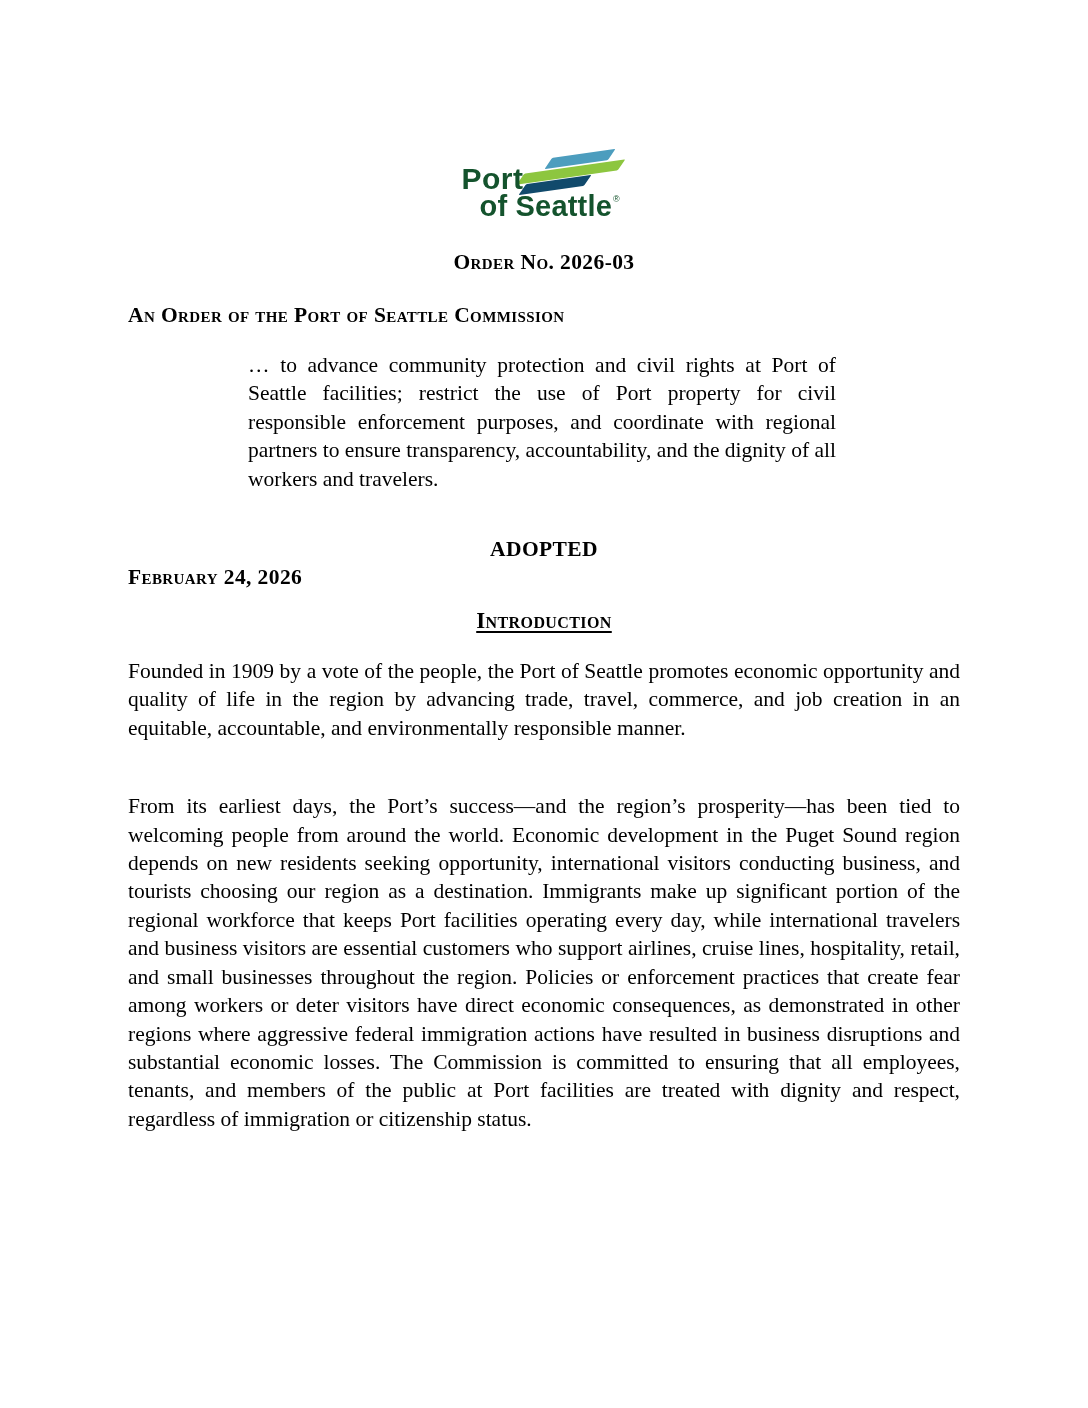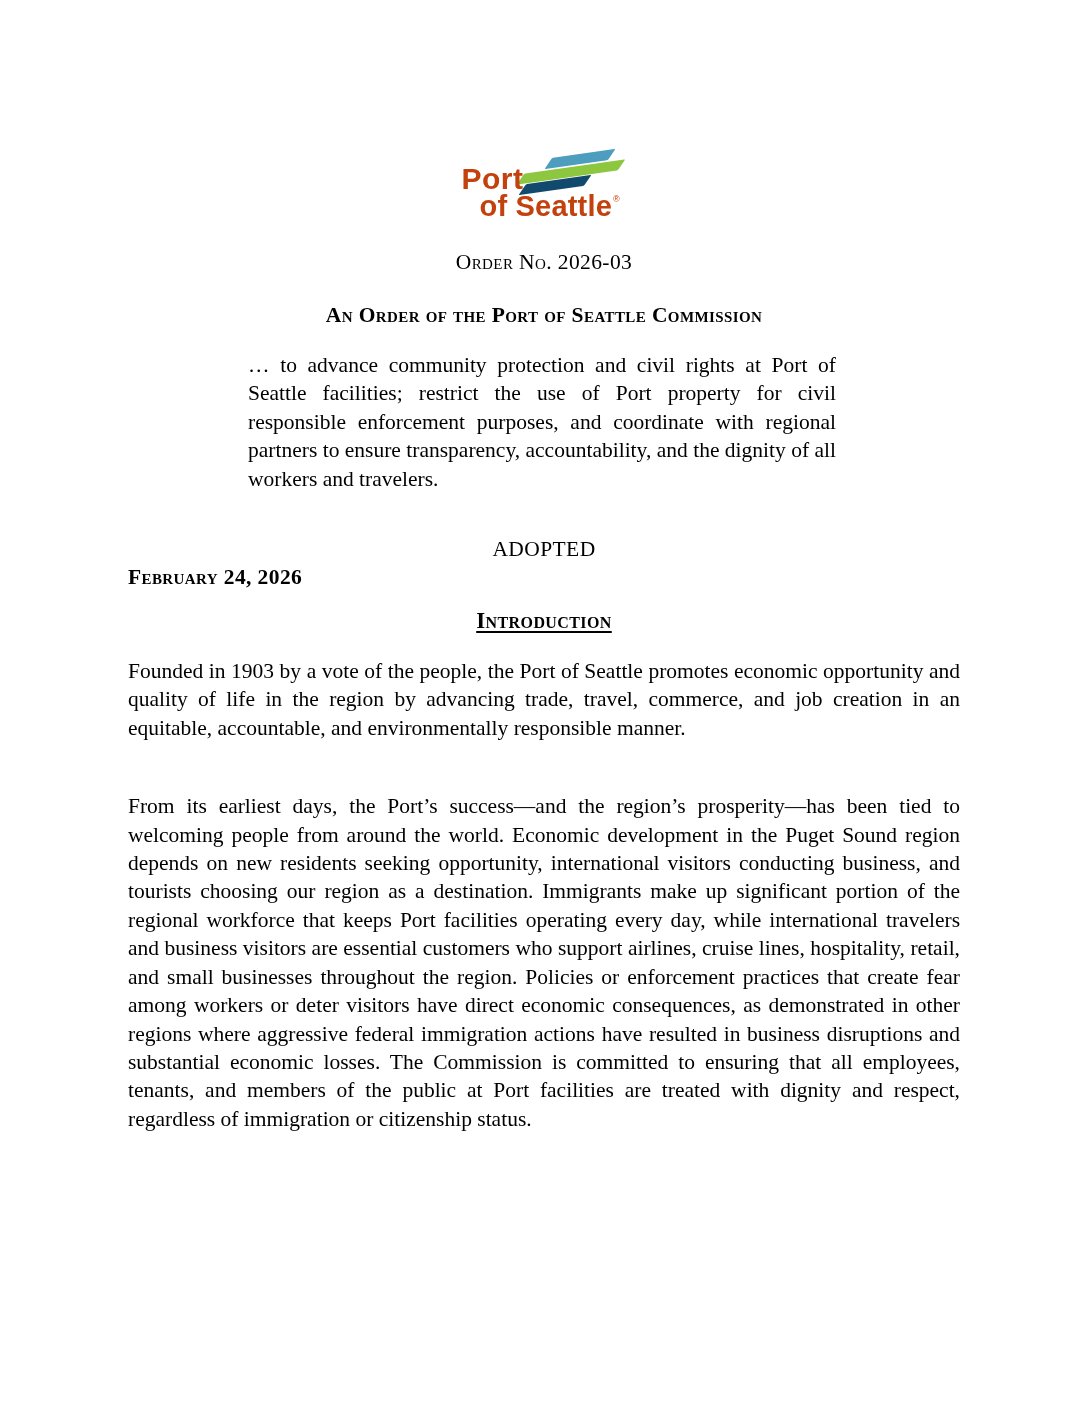--- a/index.html
+++ b/index.html
@@ -17,69 +17,68 @@
     background: #ffffff;
   }
 
   
   .logo-block { margin-top: 150px; display: flex; justify-content: center; }
   .logo {
     position: relative;
     width: 165px; height: 72px;
     font-family: "Liberation Sans", sans-serif;
     font-weight: 600;
-    color: #c2410c;
+    color: #14532d;
   }
   .logo-port   { position: absolute; left: 0;    top: 12px; font-size: 30px; letter-spacing: 0.5px; }
   .logo-seattle{ position: absolute; left: 18px; top: 40px; font-size: 29px; letter-spacing: 0.2px; white-space: nowrap; }
   .logo-reg { font-size: 9px; vertical-align: 14px; margin-left: 1px; font-weight: 400; }
   .stripe { position: absolute; height: 10px; transform: rotate(-8deg) skewX(-42deg); border-radius: 1px; }
   .stripe-top    { left: 86px; top: 4px;  width: 64px;  background: #4C9DBE; }
   .stripe-middle { left: 58px; top: 17px; width: 102px; background: #8DC63F; }
   .stripe-bottom { left: 60px; top: 30px; width: 66px;  background: #114A6C; }
 
   
   .sponsors {
     margin-top: 30px;
     text-align: right;
     font-size: 21.5px;
     line-height: 27px;
   }
   .order-no {
     margin-top: 26px;
     text-align: center;
-    font-weight: normal;
+    font-weight: bold;
     font-variant: small-caps;
     font-size: 21.5px;
     line-height: 28px;
     letter-spacing: 0.4px;
   }
   .order-title {
     margin-top: 25px;
-    text-align: center;
     font-weight: bold;
     font-variant: small-caps;
     font-size: 21.5px;
     line-height: 28px;
     letter-spacing: 0.4px;
   }
 
   
   .purpose {
     margin: 22px 124px 0 120px;
     font-size: 21.5px;
     line-height: 28.4px;
     text-align: justify;
   }
 
   
   .adopted-label {
     margin-top: 42px;
     text-align: center;
-    font-weight: normal;
+    font-weight: bold;
     font-size: 21.5px;
     line-height: 28px;
     letter-spacing: 0.4px;
   }
   .adopted-date {
     text-align: left;
     font-weight: bold;
     font-variant: small-caps;
     font-size: 21.5px;
     line-height: 28px;
@@ -125,16 +124,16 @@
   <div class="order-no">Order No. 2026-03</div>
   <div class="order-title">An Order of the Port of Seattle Commission</div>
 
   <p class="purpose">… to advance community protection and civil rights at Port of Seattle facilities; restrict the use of Port property for civil responsible enforcement purposes, and coordinate with regional partners to ensure transparency, accountability, and the dignity of all workers and travelers.</p>
 
   <div class="adopted-label">ADOPTED</div>
   <div class="adopted-date">February 24, 2026</div>
 
   <div class="section-heading"><span>Introduction</span></div>
 
-  <p class="body-para para-1">Founded in 1903 by a vote of the people, the Port of Seattle promotes economic opportunity and quality of life in the region by advancing trade, travel, commerce, and job creation in an equitable, accountable, and environmentally responsible manner.</p>
+  <p class="body-para para-1">Founded in 1909 by a vote of the people, the Port of Seattle promotes economic opportunity and quality of life in the region by advancing trade, travel, commerce, and job creation in an equitable, accountable, and environmentally responsible manner.</p>
   <p class="body-para para-2">From its earliest days, the Port’s success—and the region’s prosperity—has been tied to welcoming people from around the world. Economic development in the Puget Sound region depends on new residents seeking opportunity, international visitors conducting business, and tourists choosing our region as a destination. Immigrants make up significant portion of the regional workforce that keeps Port facilities operating every day, while international travelers and business visitors are essential customers who support airlines, cruise lines, hospitality, retail, and small businesses throughout the region.  Policies or enforcement practices that create fear among workers or deter visitors have direct economic consequences, as demonstrated in other regions where aggressive federal immigration actions have resulted in business disruptions and substantial economic losses. The Commission is committed to ensuring that all employees, tenants, and members of the public at Port facilities are treated with dignity and respect, regardless of immigration or citizenship status.</p>
 
 </div>
 
 </body></html>

